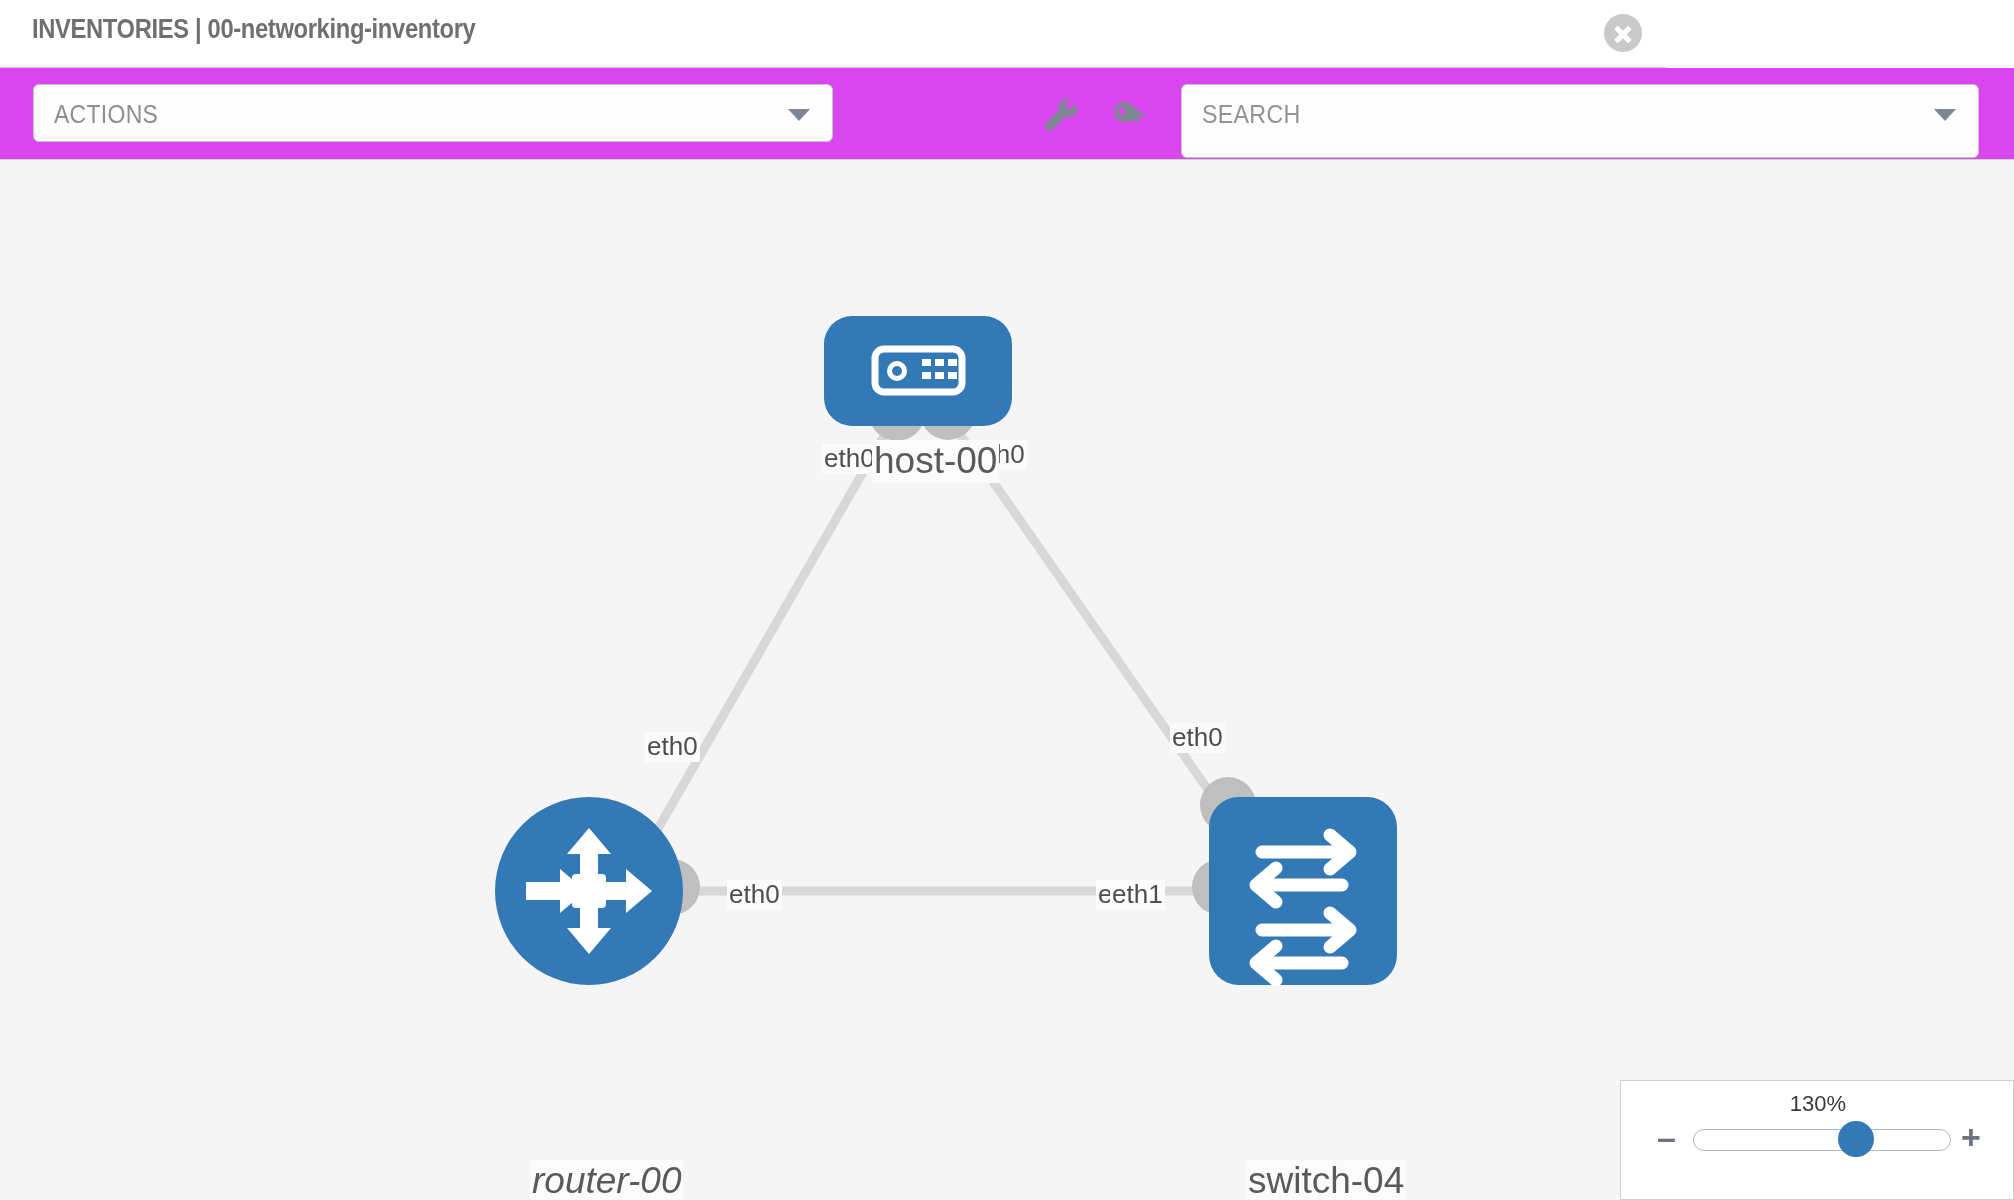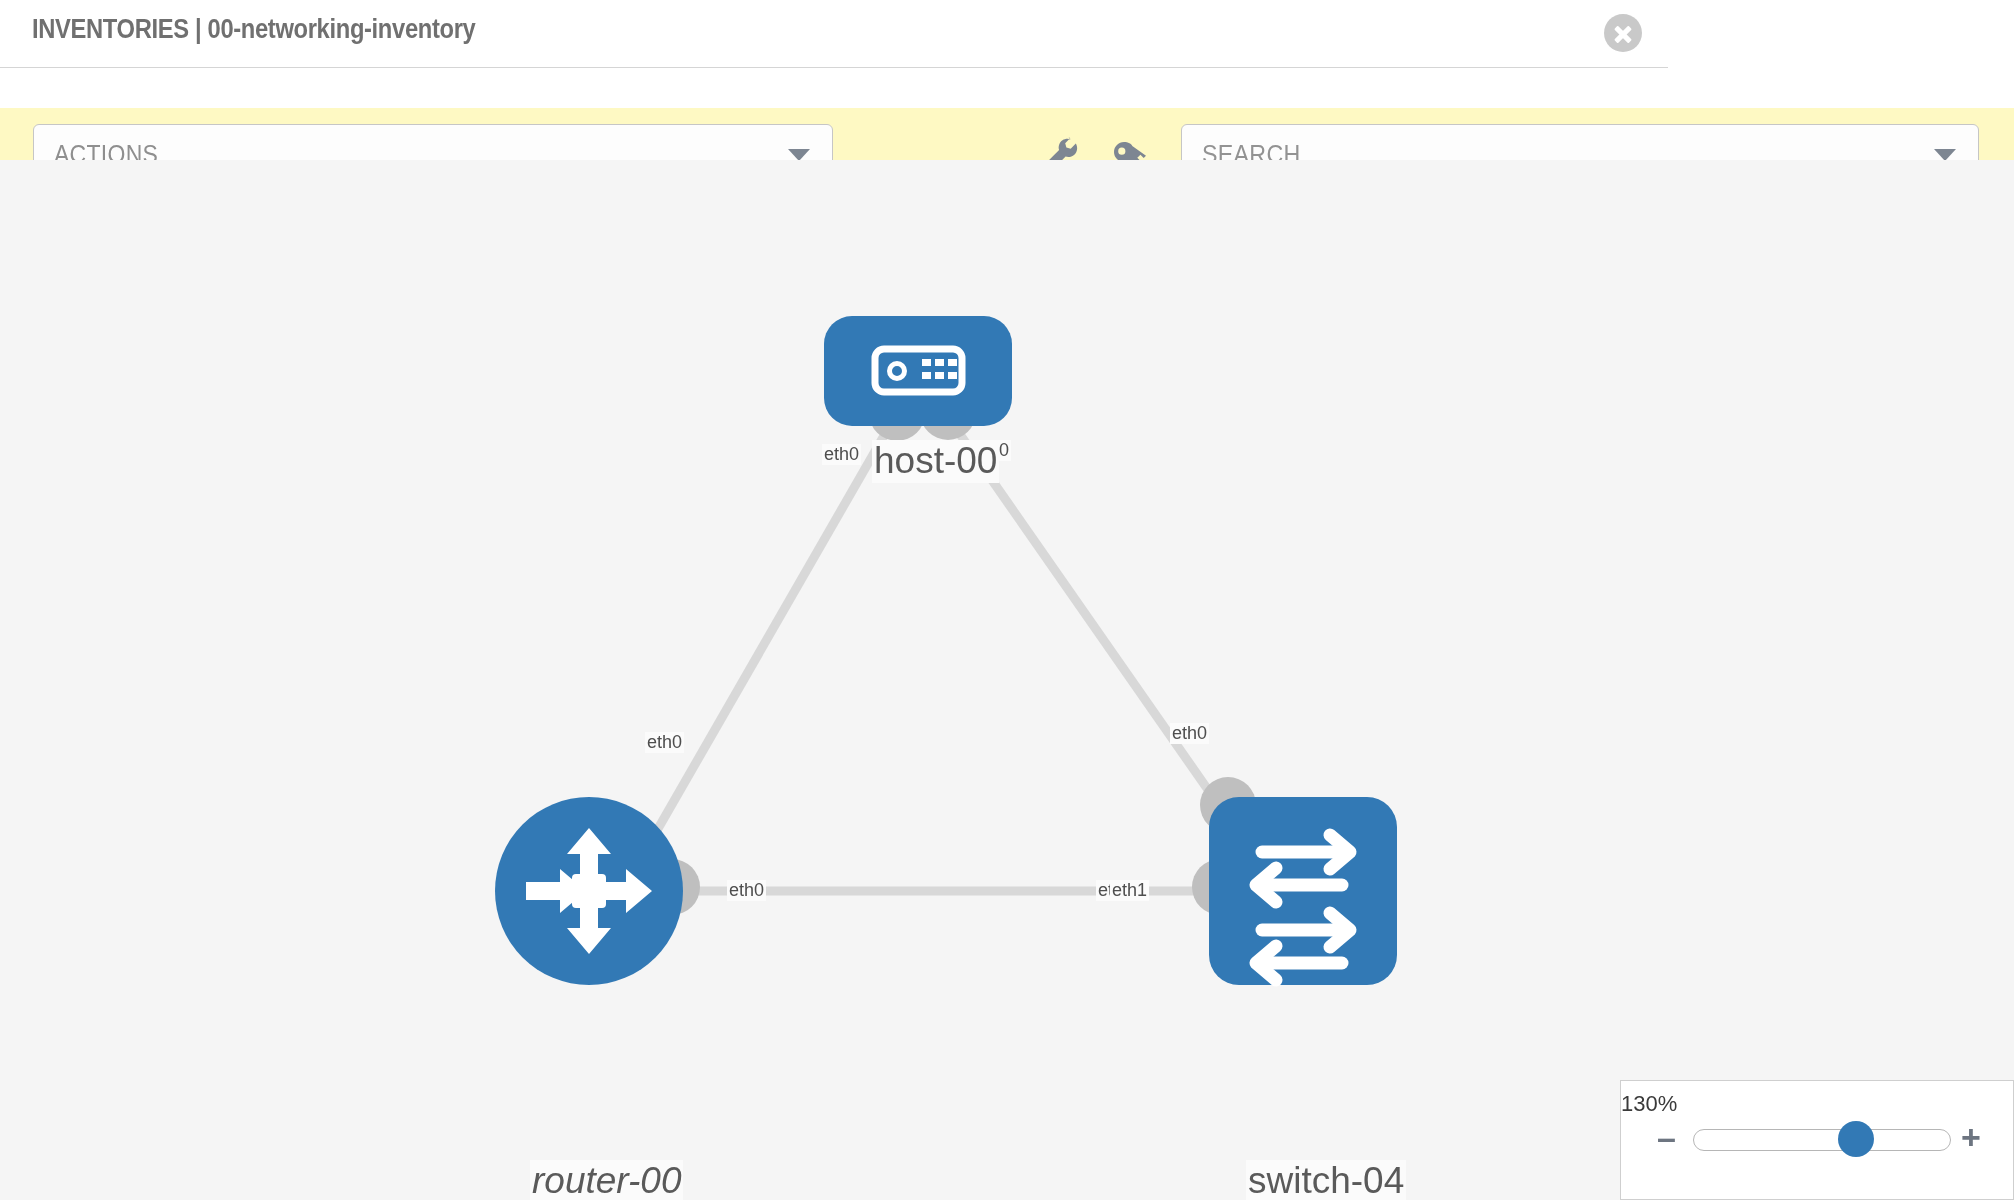--- a/index.html
+++ b/index.html
@@ -56,23 +56,22 @@
     border-radius: 1px;
   }
   .close-btn .x1 { transform: rotate(45deg); }
   .close-btn .x2 { transform: rotate(-45deg); }
 
   
   .toolbar {
     position: absolute;
     left: 0; top: 68px;
     width: 2014px; height: 92px;
-    background: #fef9c3;
+    background: #d946ef;
     border-bottom: 1px solid #d0d0d0;
-    margin-top: 40px;
   }
   .actions-select {
     position: absolute;
     left: 33px; top: 16px;
     width: 800px; height: 58px;
     background: #fdfdfd;
     border: 1px solid #c6c6c6;
     border-radius: 6px;
     cursor: pointer;
   }
@@ -144,41 +143,41 @@
     position: absolute;
     font-size: 37px;
     color: #5a5a5a;
     background: #fbfbfb;
     white-space: nowrap;
     padding: 0 2px;
     line-height: 1.15;
   }
   .iface-label {
     position: absolute;
-    font-size: 18px;
+    font-size: 26px;
     color: #4e4e4e;
     background: #fbfbfb;
     white-space: nowrap;
     padding: 0 2px;
     line-height: 1.15;
   }
 
   
   .zoom-panel {
     position: absolute;
     left: 1620px; top: 1080px;
     width: 394px; height: 120px;
     background: #ffffff;
     border: 1px solid #cfcfcf;
   }
   .zoom-value {
     position: absolute;
     left: 0; top: 10px;
     width: 394px;
-    text-align: left;
+    text-align: center;
     font-size: 22px;
     color: #3a3a3a;
   }
   .zoom-minus, .zoom-plus {
     position: absolute;
     top: 44px;
     color: #6d7581;
     font-size: 34px;
     font-weight: bold;
     line-height: 24px;

